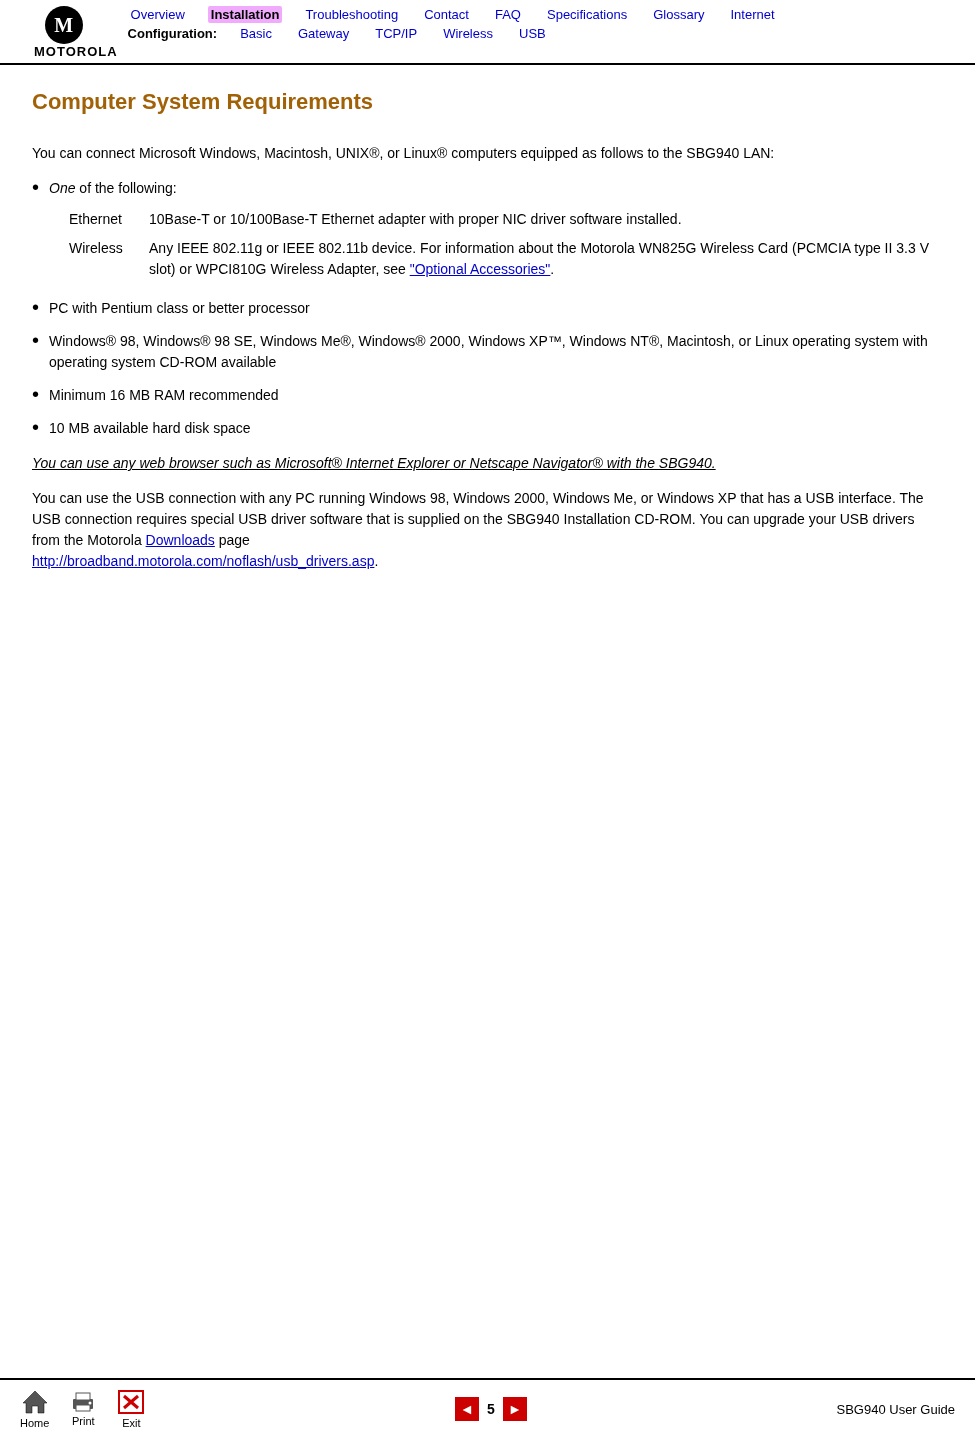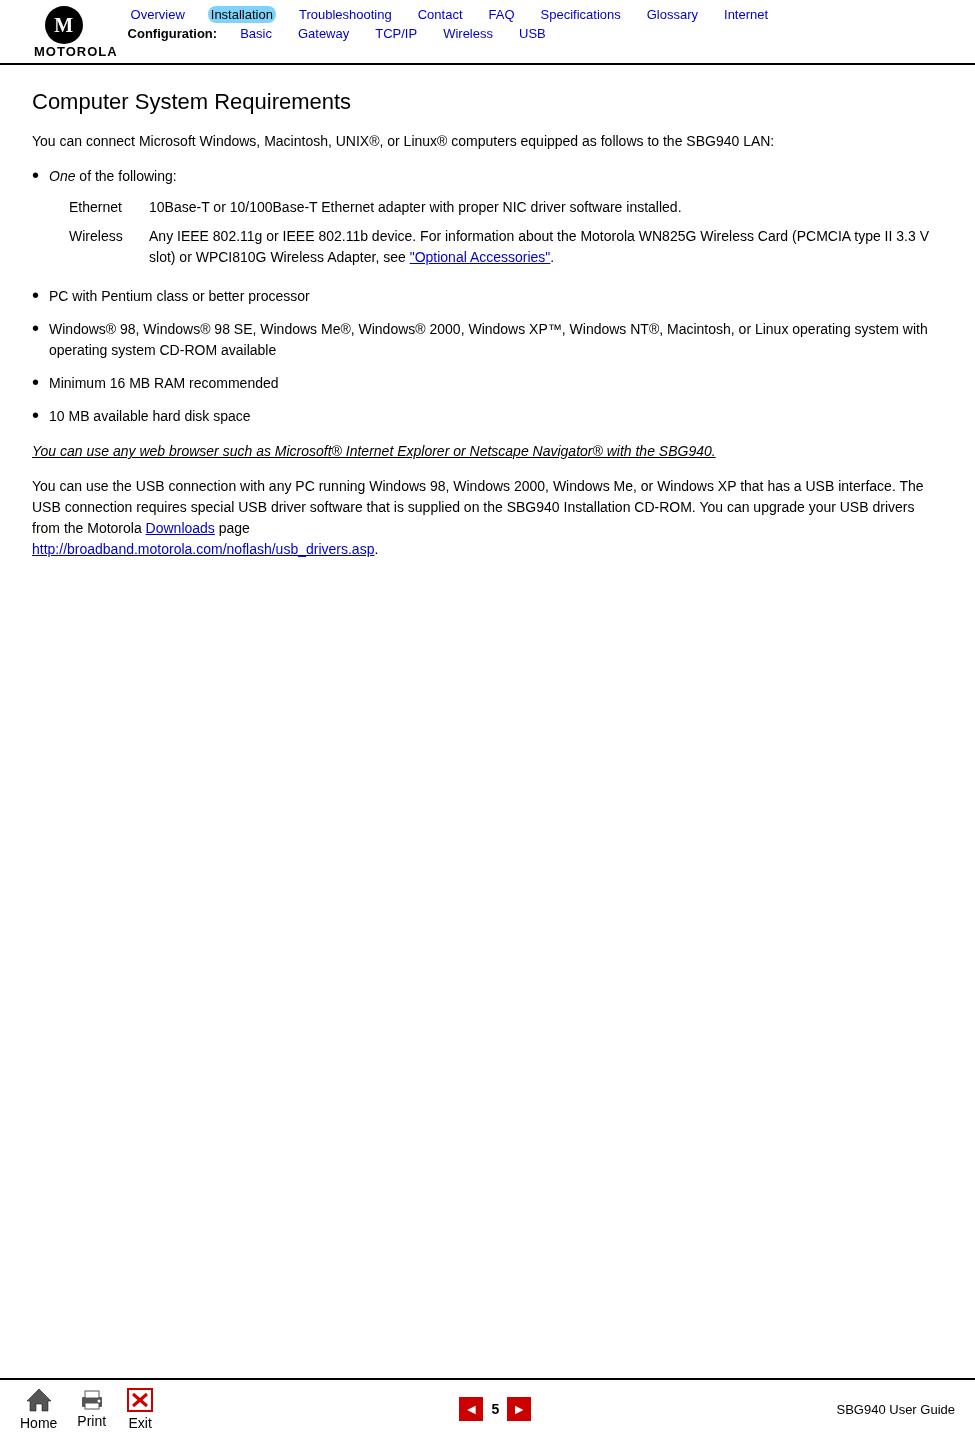--- a/index.html
+++ b/index.html
@@ -40,43 +40,43 @@
       align-items: center;
     }
     .nav-link {
       font-size: 13px;
       color: #0000cc;
       text-decoration: none;
       cursor: pointer;
       padding: 1px 3px;
     }
     .nav-link.active-tab {
-      background: #7dd3fc;
-      color: #000;
-      font-weight: normal;
-      border-radius: 8px;
+      background: #f0abfc;
+      color: #000;
+      font-weight: bold;
+      border-radius: 2px;
       text-decoration: none;
     }
     .config-label {
       font-size: 13px;
       font-weight: bold;
       color: #000;
       margin-right: 0;
     }
 
     
     .main-content {
       padding: 24px 32px 80px 32px;
     }
 
     .page-title {
       font-size: 22px;
-      font-weight: normal;
-      color: #000000;
-      margin-bottom: 16px;
+      font-weight: bold;
+      color: #a16207;
+      margin-bottom: 28px;
     }
 
     .body-text {
       font-size: 14px;
       line-height: 1.5;
       margin-bottom: 14px;
     }
 
     .bullet-list {
       list-style: none;
@@ -150,21 +150,21 @@
       gap: 20px;
     }
     .footer-icon {
       display: flex;
       flex-direction: column;
       align-items: center;
       gap: 2px;
       cursor: pointer;
     }
     .footer-icon-label {
-      font-size: 14px;
+      font-size: 11px;
       color: #000;
     }
     .home-icon-shape {
       width: 28px;
       height: 26px;
     }
     .print-icon-shape {
       width: 28px;
       height: 22px;
     }

